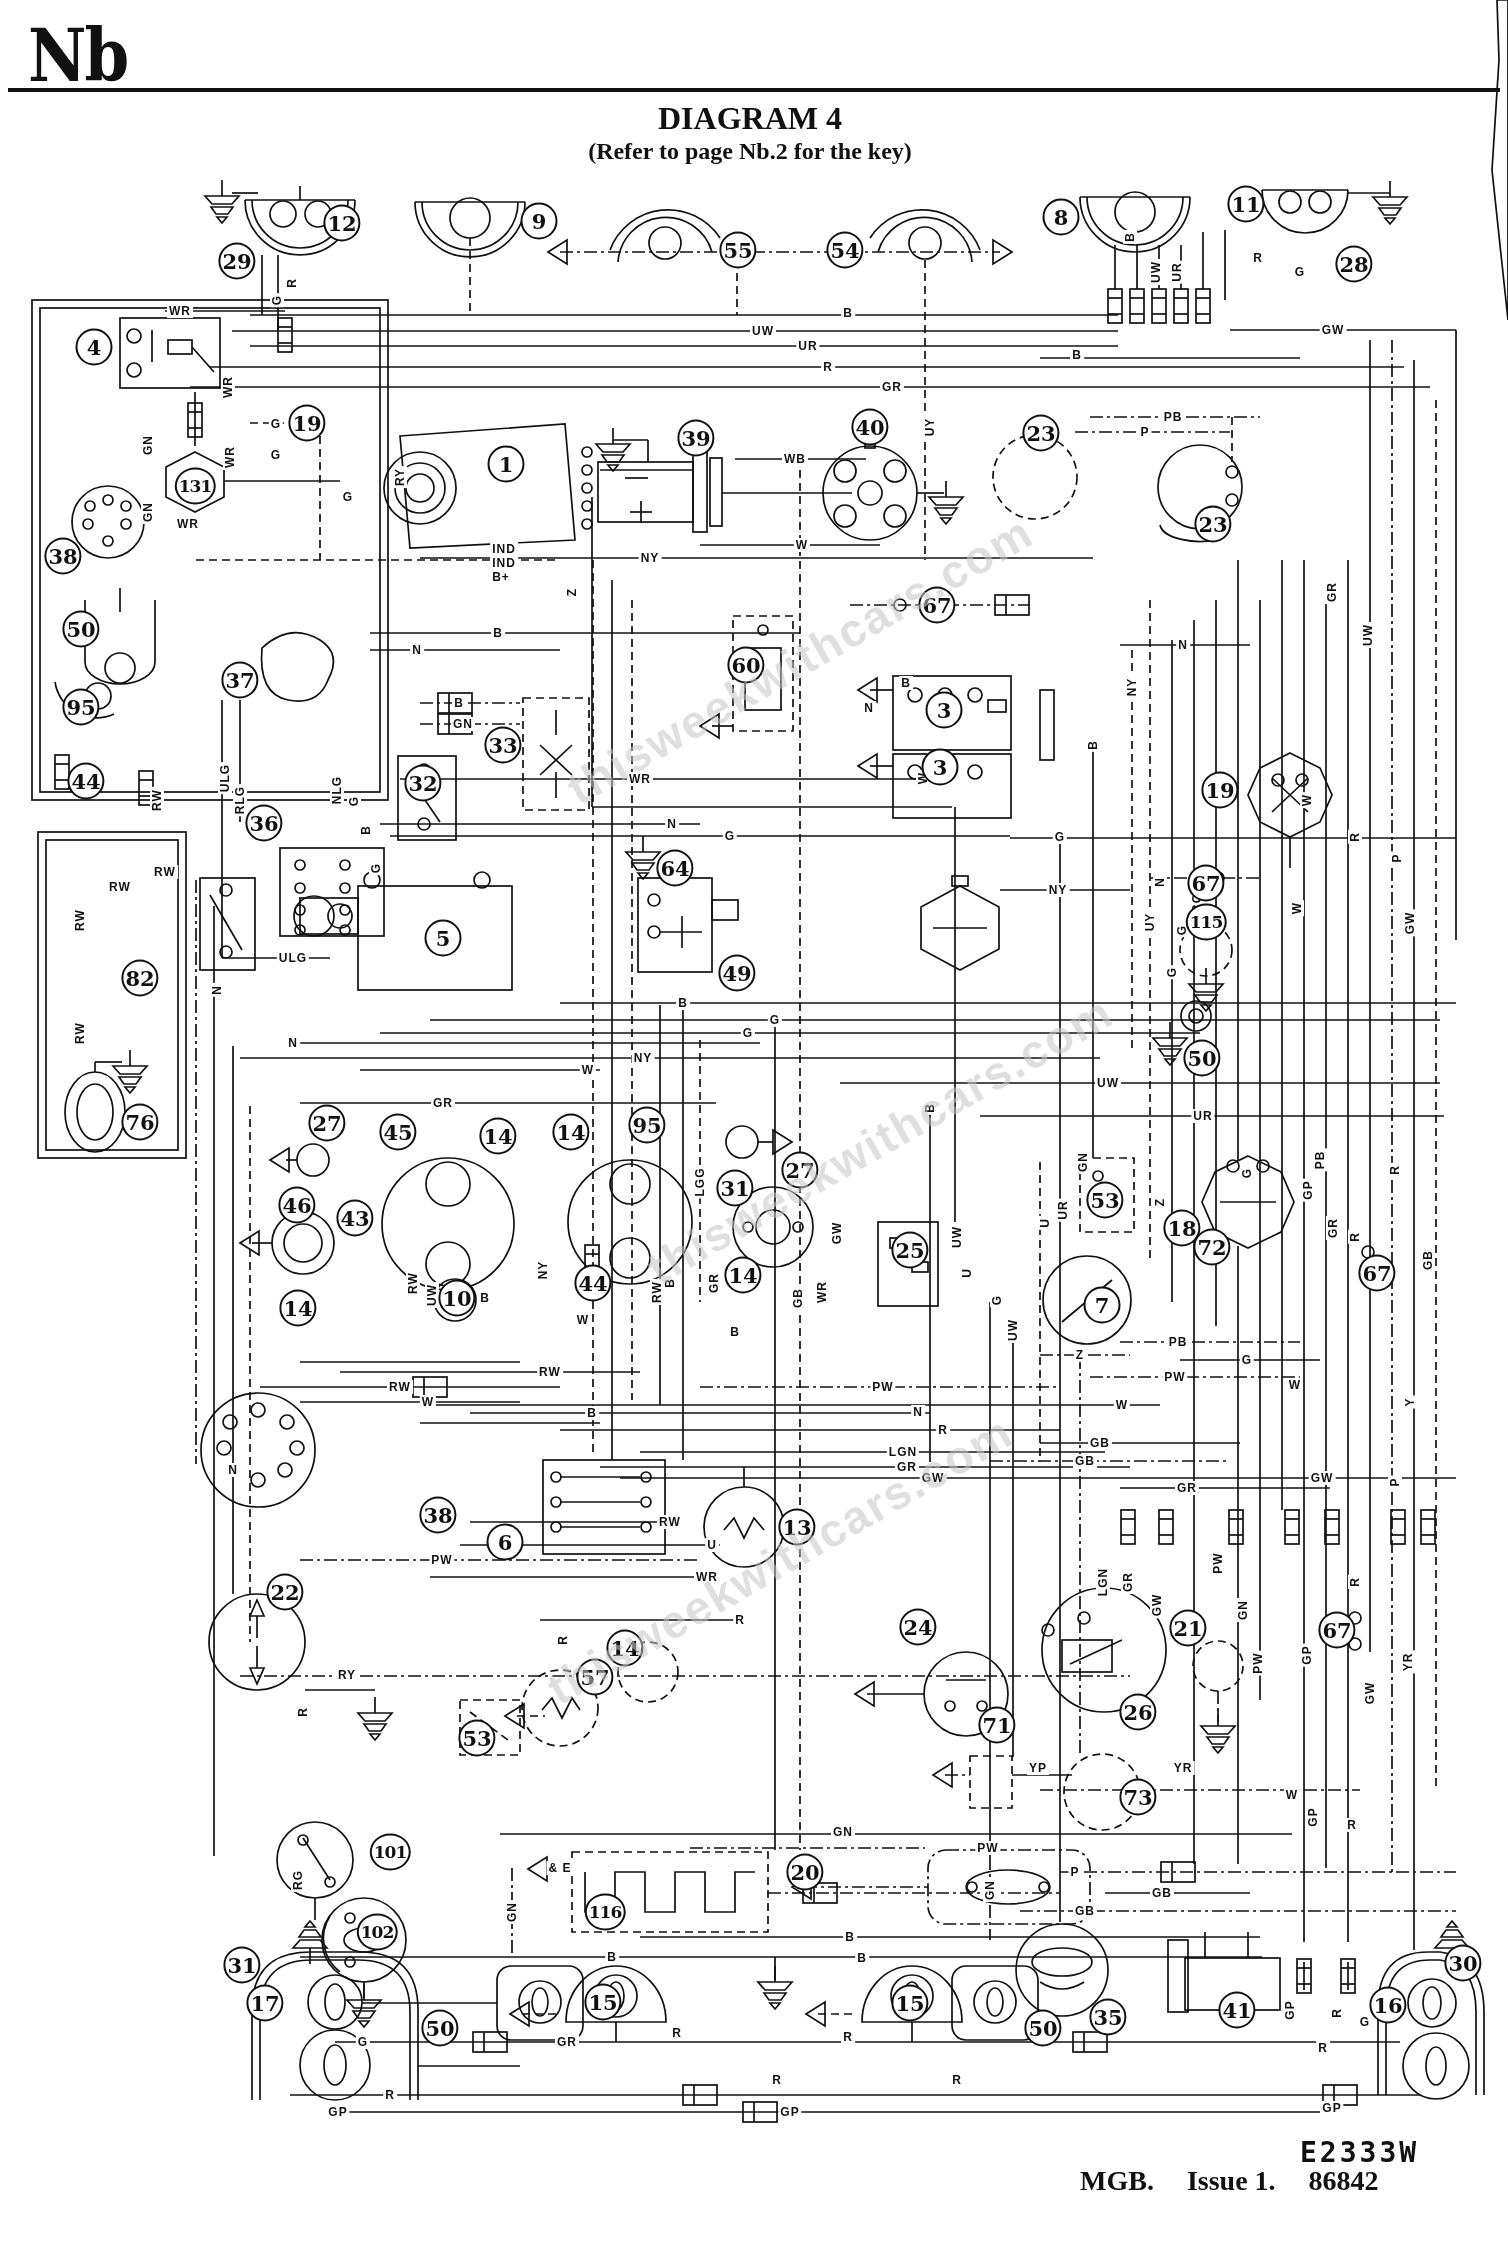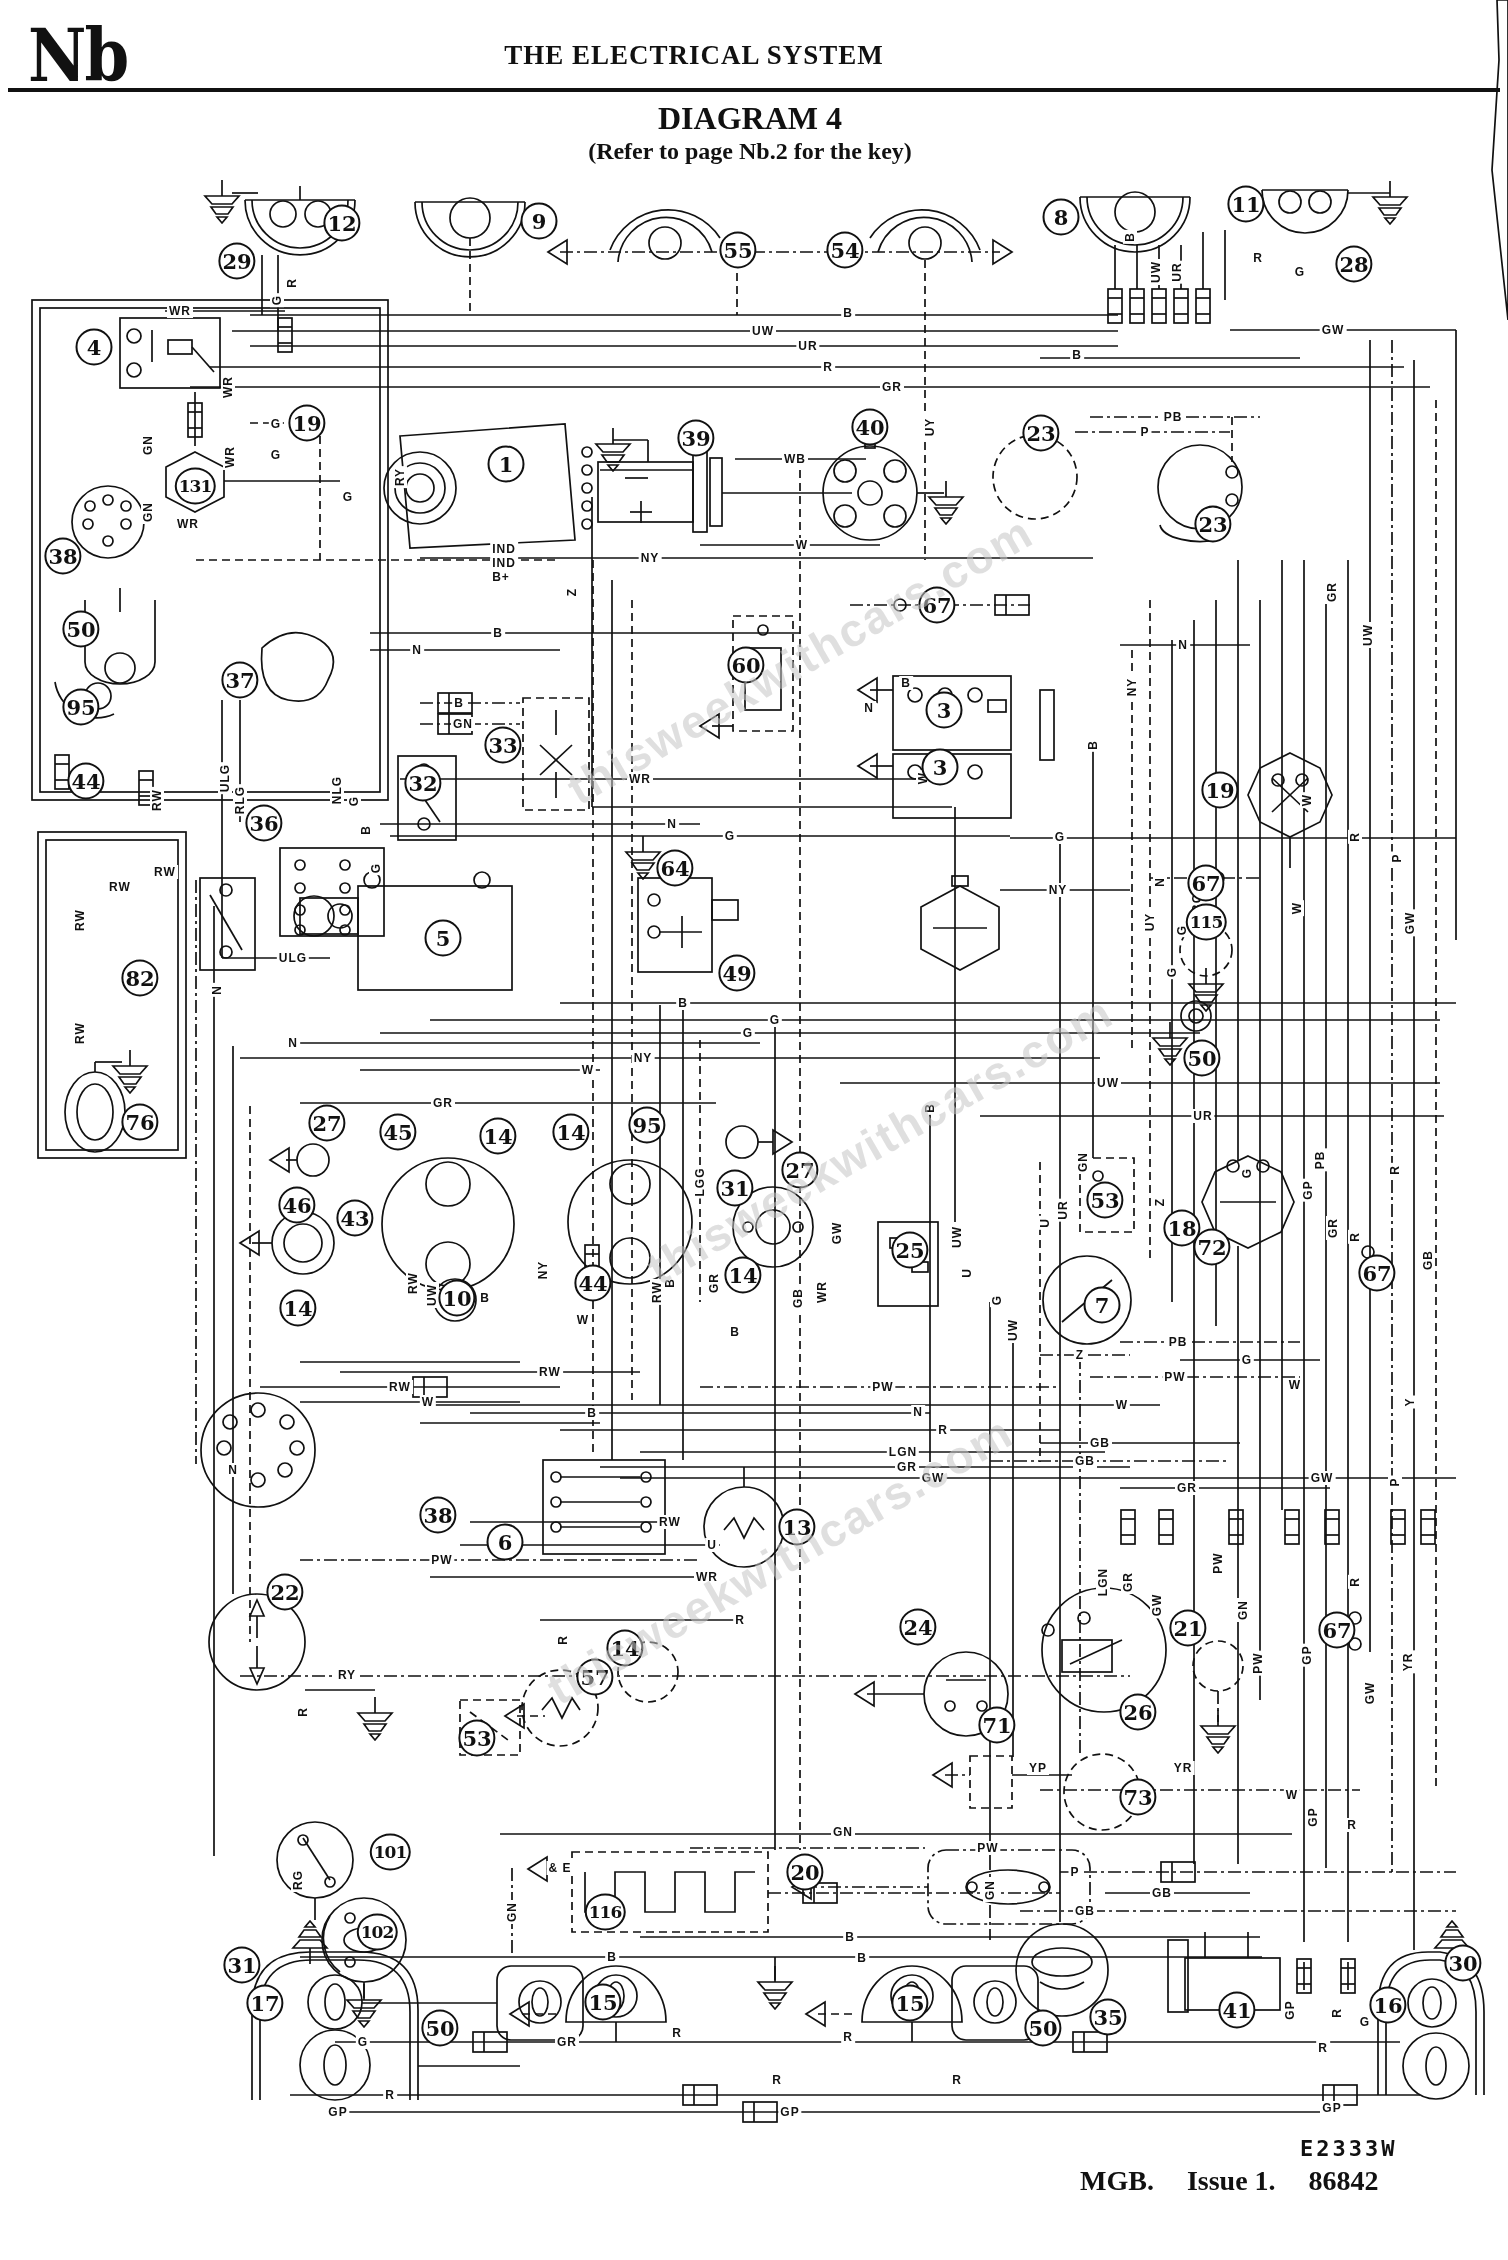--- a/index.html
+++ b/index.html
@@ -19,39 +19,38 @@
        font-family:"DejaVu Serif",serif;font-weight:bold;font-size:21px;
        transform:translate(-50%,-50%);z-index:6;padding:0 2px;}
   .ref.c3{font-size:17px;letter-spacing:-1px;}
   .wl{position:absolute;background:#fff;padding:0 2px;font-weight:bold;font-size:12px;
       letter-spacing:1px;transform:translate(-50%,-50%);white-space:nowrap;z-index:5;}
   .wl.v{transform:translate(-50%,-50%) rotate(-90deg);}
   .wm{position:absolute;font-size:46px;font-weight:bold;color:#c6c6c6;opacity:.55;
       transform:translate(-50%,-50%) rotate(-30deg);z-index:8;letter-spacing:2px;
       font-family:"Liberation Sans",sans-serif;}
   .ftr-code{position:absolute;left:1300px;top:2136px;font-family:"DejaVu Sans Mono",monospace;
-      font-weight:bold;font-size:22px;letter-spacing:3px;}
+      font-weight:bold;font-size:28px;letter-spacing:3px;}
   .ftr-line{position:absolute;left:1080px;top:2165px;width:420px;
       font-family:"Liberation Serif",serif;font-weight:bold;font-size:28px;}
   .ftr-line span{margin-right:26px;}
   svg.wires{position:absolute;left:0;top:0;z-index:1;}
   svg.wires line,svg.wires path,svg.wires rect,svg.wires circle,svg.wires polyline,svg.wires ellipse,svg.wires polygon
       {stroke:#111;stroke-width:1.7;fill:none;}
   svg .t{stroke-width:4.5;} svg .t2{stroke-width:7;}
   svg .d{stroke-dasharray:8 5;} svg .dd{stroke-dasharray:13 4 3 4;}
   svg .f{fill:#111;stroke:none;}
   svg .wf{fill:#fff;}
 </style>
 </head>
 <body>
 
 <div class="sheet">
 
   <div class="hdr-nb">Nb</div>
-  <div class="hdr-title">THE ELECTRICAL SYSTEM</div>
   <div class="hdr-rule"></div>
   <div class="dg-title">DIAGRAM 4</div>
   <div class="dg-sub">(Refer to page Nb.2 for the key)</div>
 
   <span class="wm" style="left:800px;top:660px">thisweekwithcars.com</span>
   <span class="wm" style="left:880px;top:1140px">thisweekwithcars.com</span>
   <span class="wm" style="left:780px;top:1560px">thisweekwithcars.com</span>
 
   <svg class="wires" width="1508" height="2260">
     <defs>

